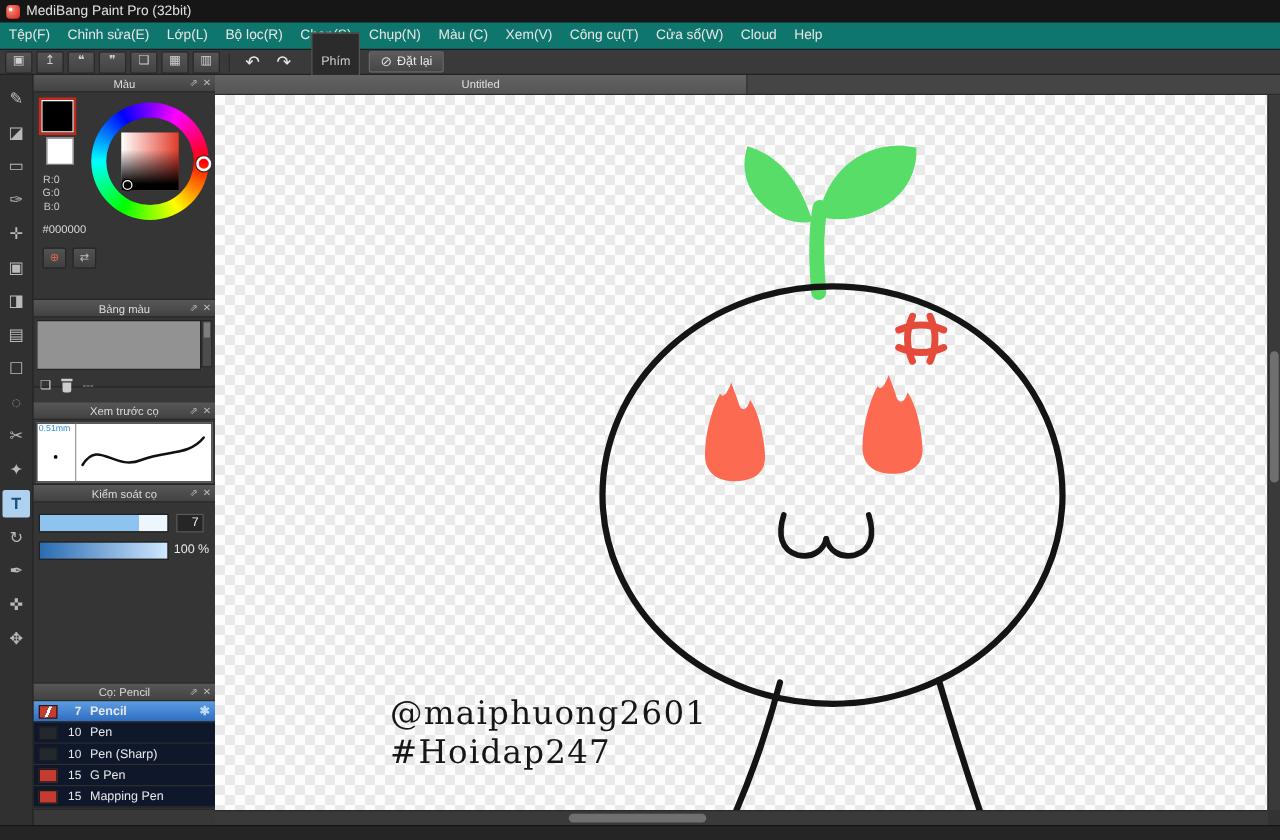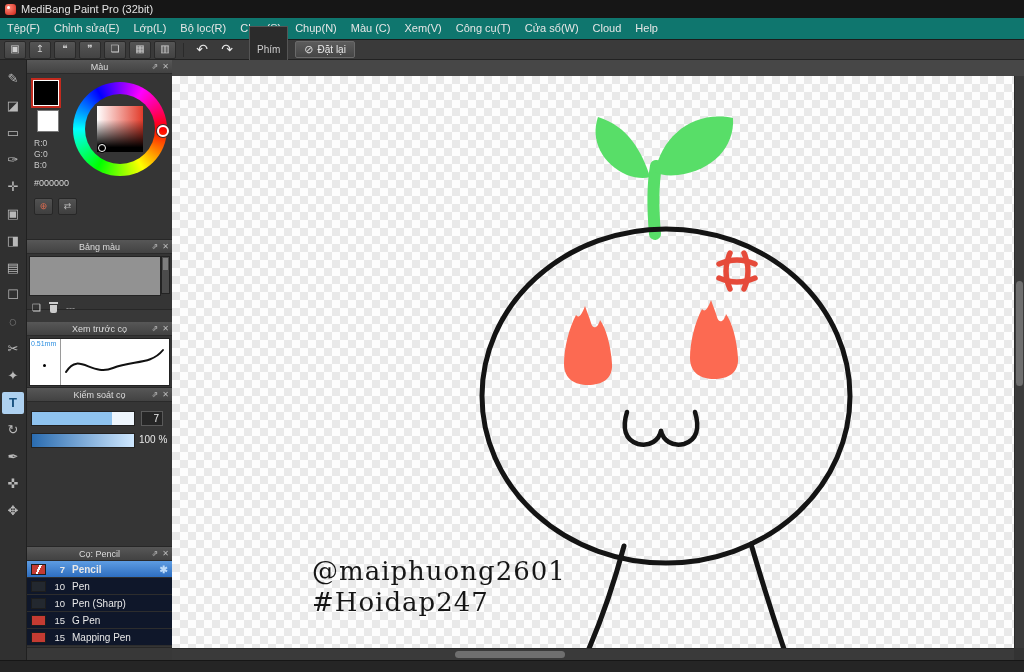--- a/index.html
+++ b/index.html
@@ -41,21 +41,21 @@
   .p-color{top:0;height:180px;}
   .fg-swatch{position:absolute;left:6px;top:6px;width:24px;height:24px;background:#000;border:1px solid #fff;outline:2px solid #c22a1e;}
   .bg-swatch{position:absolute;left:10px;top:36px;width:20px;height:20px;background:#fff;border:1px solid #7a7a7a;}
   .wheel{position:absolute;left:46px;top:8px;width:94px;height:94px;}
   .ring{position:absolute;inset:0;border-radius:50%;background:conic-gradient(from 90deg,#f00,#ff0,#0f0,#0ff,#00f,#f0f,#f00);}
   .hole{position:absolute;inset:12px;border-radius:50%;background:#353535;}
   .sv{position:absolute;left:24px;top:24px;width:46px;height:46px;
       background:linear-gradient(to top,#000 10%,rgba(0,0,0,0) 70%),linear-gradient(to right,#fff,#e23b2a);}
   .hue-cur{position:absolute;left:84px;top:43px;width:8px;height:8px;border:2px solid #fff;border-radius:50%;box-shadow:0 0 0 1px #333;}
   .sv-cur{position:absolute;left:25px;top:62px;width:6px;height:6px;border:1px solid #fff;border-radius:50%;box-shadow:0 0 0 1px #000;}
-  .rgb{position:absolute;left:7px;top:64px;color:#c9c9c9;font-size:8.5px;line-height:11px;}
+  .rgb{position:absolute;left:7px;top:64px;color:#c9c9c9;font-size:8.5px;line-height:11px;text-align:right;}
   .hexv{position:absolute;left:7px;top:104px;color:#d8d8d8;font-size:9px;}
   .cicons{position:absolute;left:7px;top:124px;display:flex;gap:5px;}
   .cib{width:17px;height:15px;background:linear-gradient(#525252,#3f3f3f);border:1px solid #272727;border-radius:2px;
        text-align:center;font-size:9px;line-height:14px;color:#bdbdbd;}
   .cib.globe{color:#d4694f;}
   
   .p-palette{top:180px;height:70px;}
   .pal-list{position:absolute;left:2px;top:2px;width:130px;height:38px;background:#929292;border:1px solid #232323;}
   .pal-scroll{position:absolute;right:2px;top:2px;width:9px;height:38px;background:#4c4c4c;border:1px solid #232323;box-sizing:border-box;}
   .pal-scroll .th{margin:1px;height:12px;background:#7d7d7d;}
@@ -300,20 +300,23 @@
           <div class="brow">
             <span class="bchip" style="background: rgb(196, 59, 50);"></span>
             <span class="bsize">15</span>
             <span class="bname">Mapping Pen</span>
           </div>
         </div>
       </div>
     </div>
 
     <div class="canvasarea">
+      <div class="tabbar">
+        <div class="tab">Untitled</div>
+      </div>
 
       <div class="canvas">
         <svg class="drawing" width="842" height="572" viewBox="0 0 842 572">
 
           <path d="M 483 158 C 481 135 480 113 484 90" fill="none" stroke-width="12" stroke-linecap="round" stroke="#58de68"></path>
 
           <path d="M 478 101 C 470 76 456 50 426 41 C 418 64 430 88 455 99 C 463 102 472 103 478 101 Z" fill="#58de68"></path>
 
           <path d="M 483 96 C 490 60 521 34 561 42 C 563 71 540 95 506 99 C 496 100 488 99 483 96 Z" fill="#58de68"></path>
 

